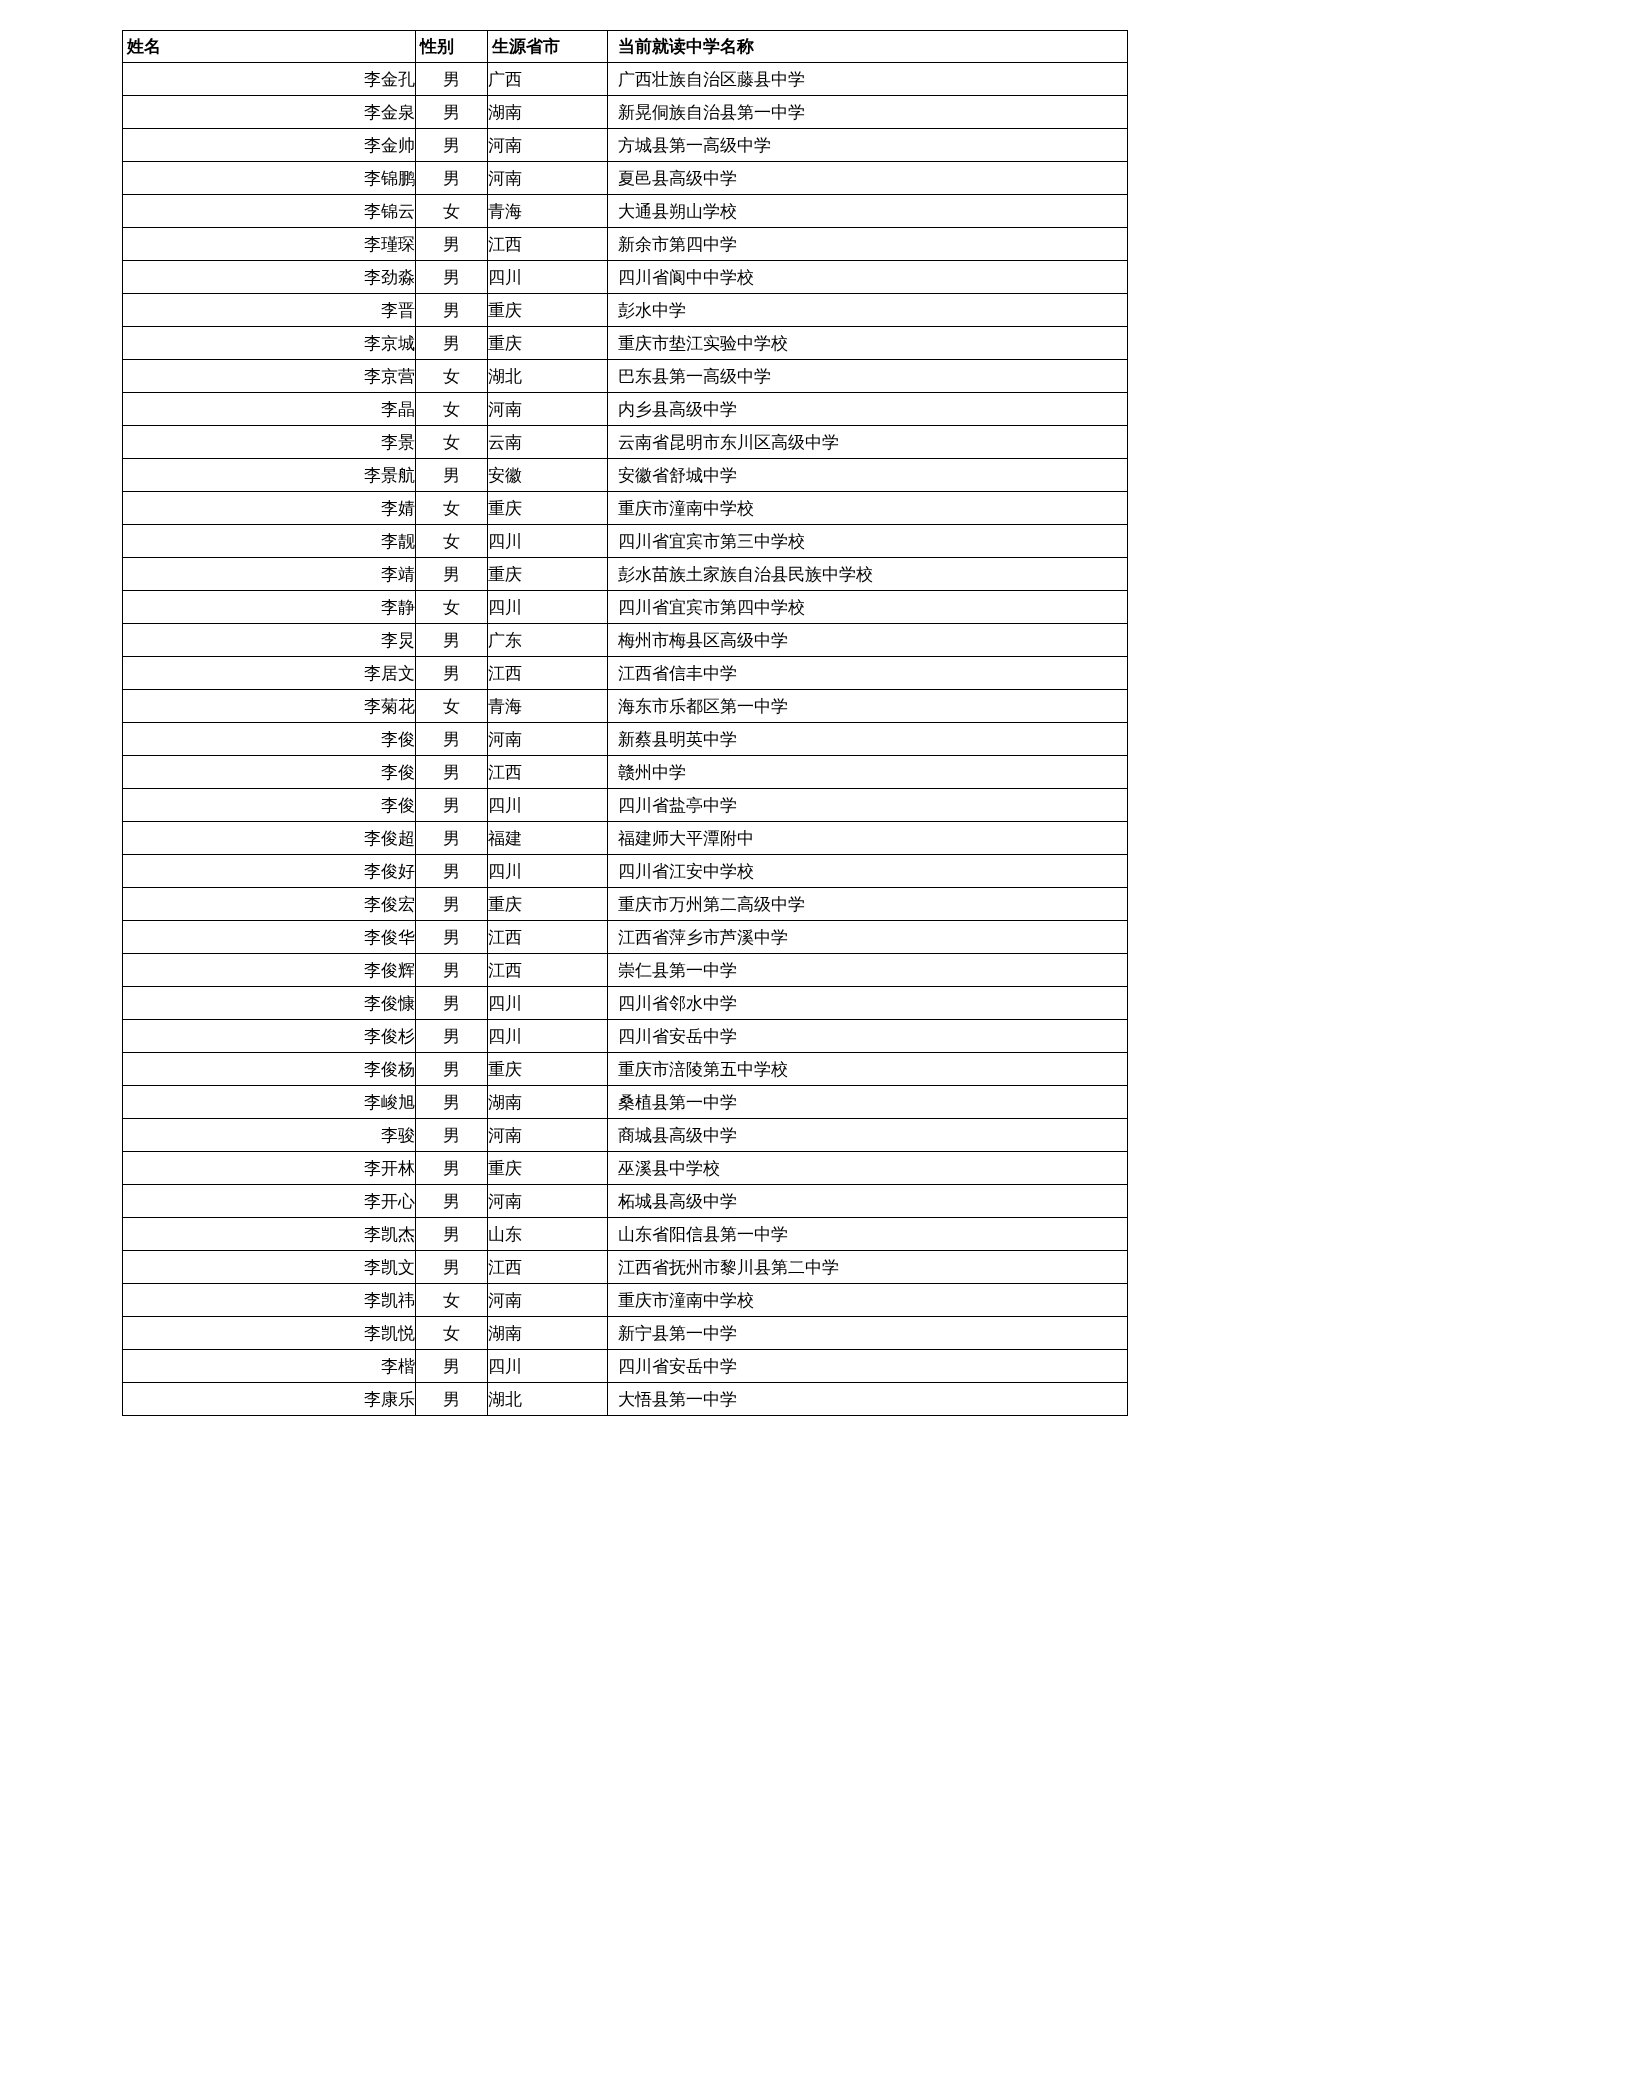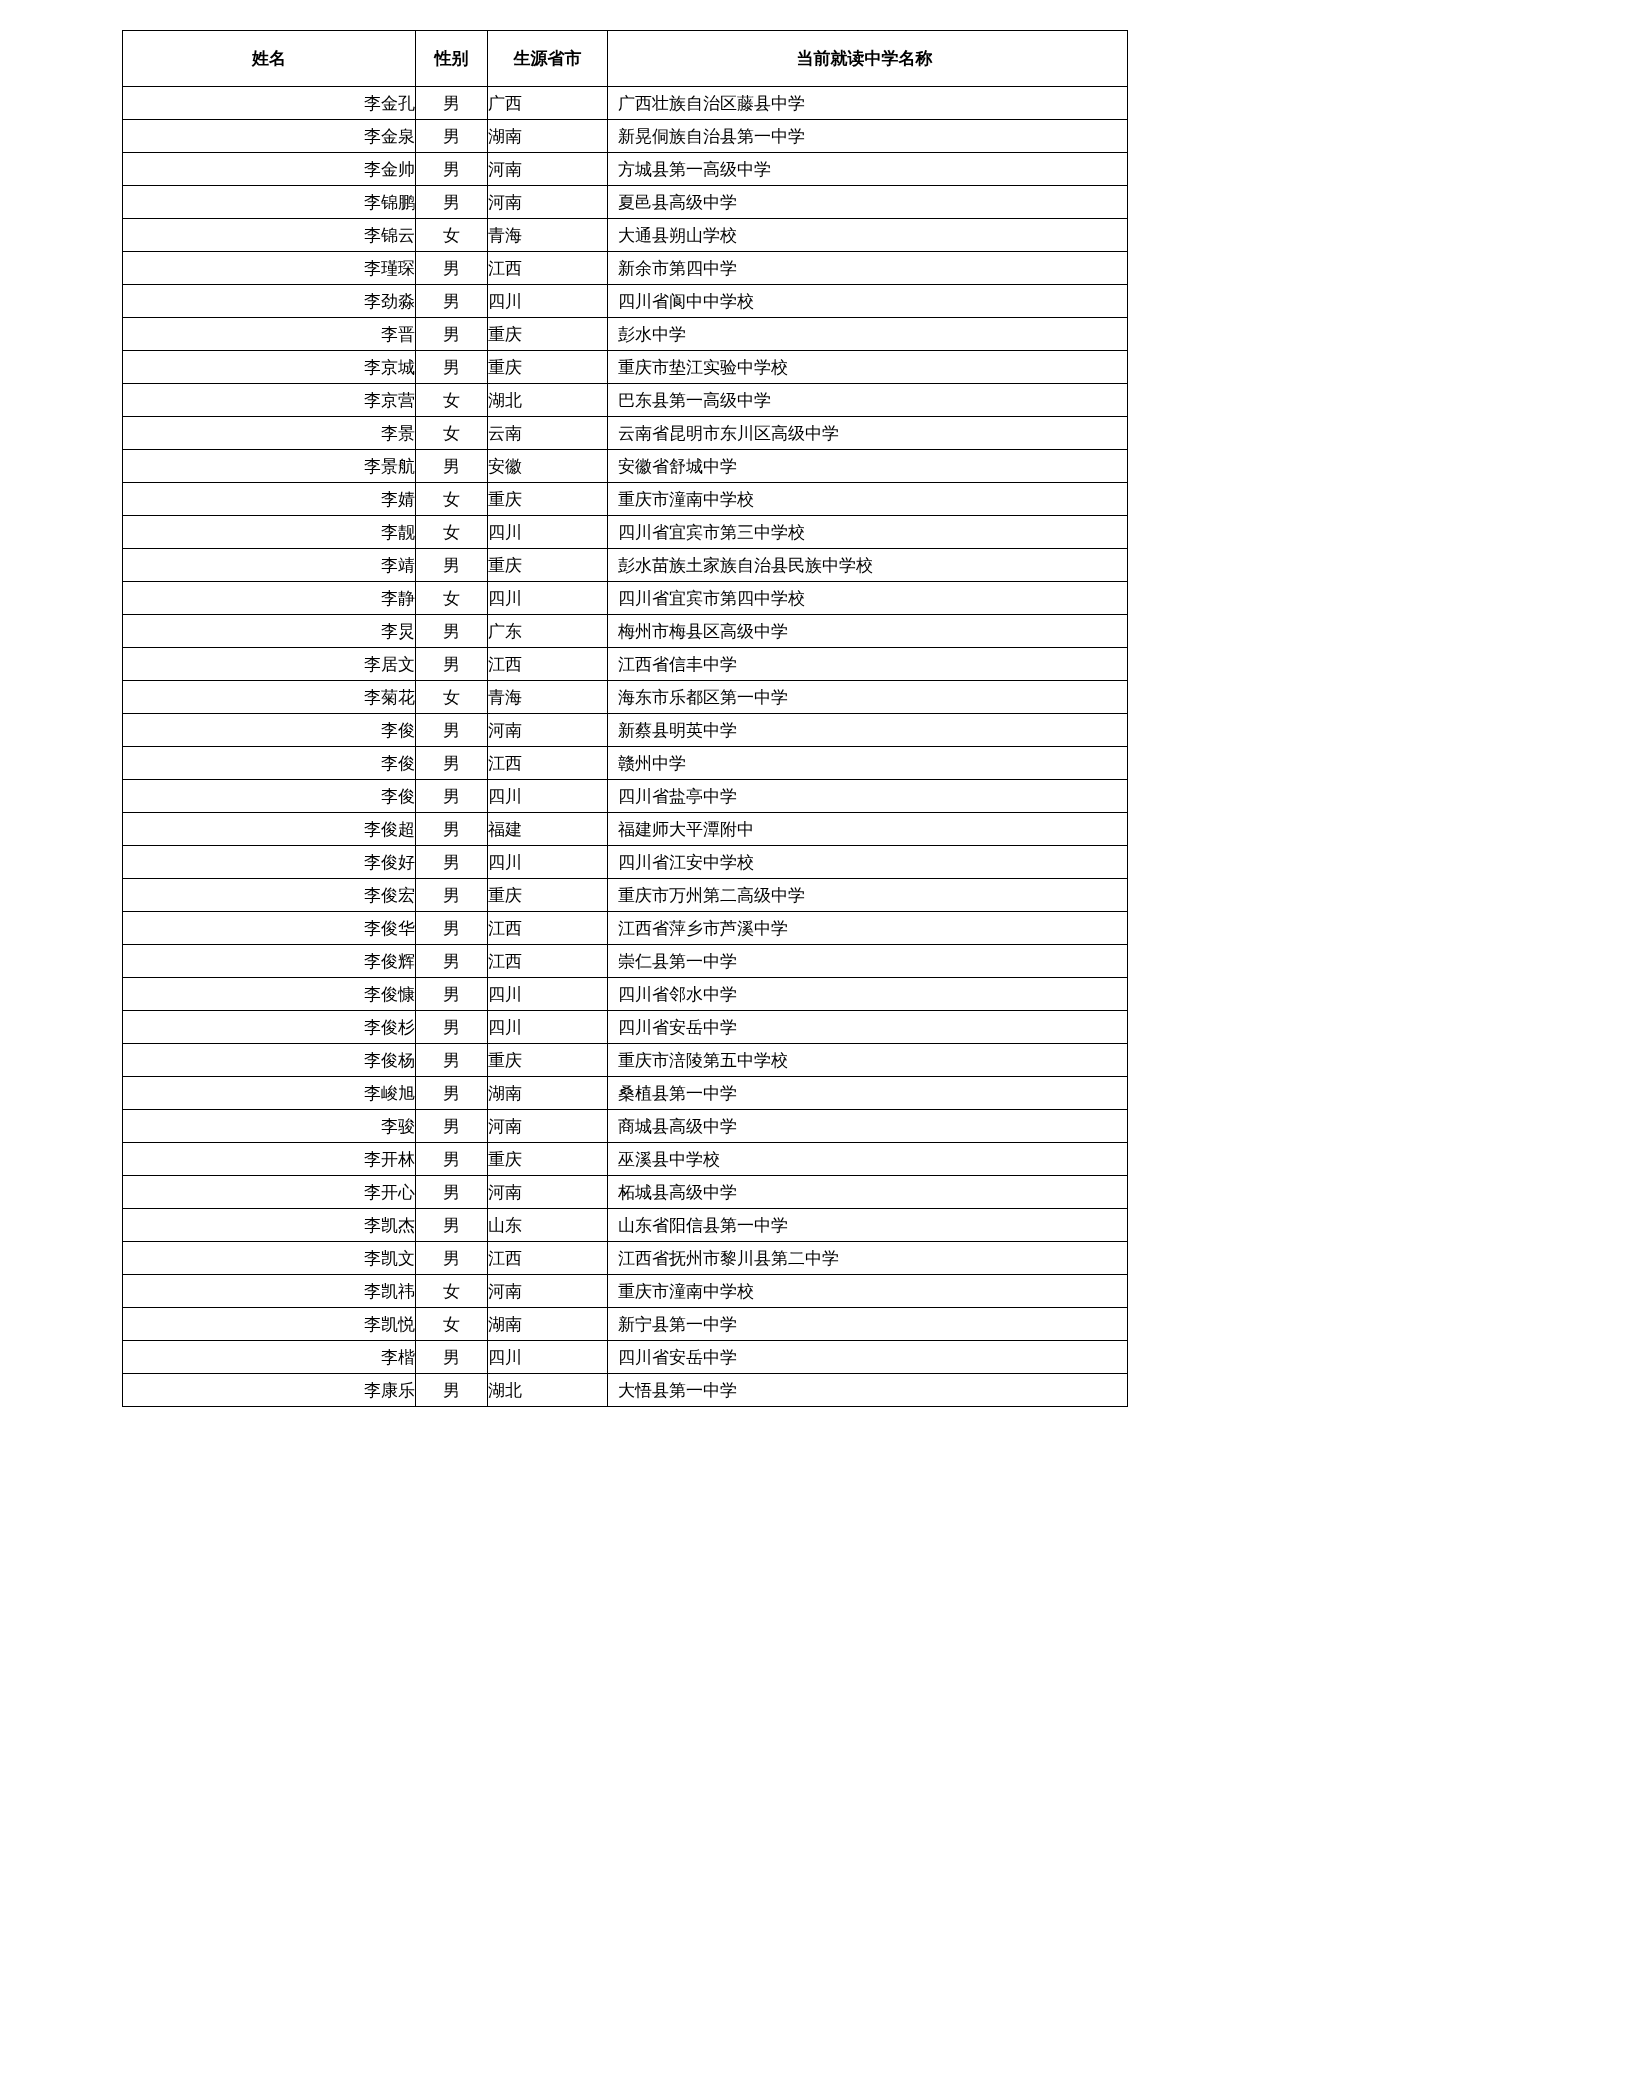--- a/index.html
+++ b/index.html
@@ -29,22 +29,22 @@
   }
   table.roster th, table.roster td {
     border: 1px solid #000000;
     overflow: hidden;
     white-space: nowrap;
     box-sizing: border-box;
   }
   table.roster thead th {
     height: 28px;
     font-weight: bold;
-    text-align: center;
-    padding: 16px;
+    text-align: left;
+    padding: 4px;
   }
   table.roster tbody td {
     height: 33px;
     padding: 0;
   }
   .col0 { width: 293px; text-align: right; }
   .col1 { width: 72px;  text-align: center; }
   .col2 { width: 120px; text-align: left; }
   .col3 { width: 520px; text-align: left; padding-left: 10px !important; margin-top: 8px; }
 </style>
@@ -116,20 +116,26 @@
           <td class="col2">重庆</td>
           <td class="col3">重庆市垫江实验中学校</td>
         </tr>
         <tr>
           <td class="col0">李京营</td>
           <td class="col1">女</td>
           <td class="col2">湖北</td>
           <td class="col3">巴东县第一高级中学</td>
         </tr>
         <tr>
+          <td class="col0">李晶</td>
+          <td class="col1">女</td>
+          <td class="col2">河南</td>
+          <td class="col3">内乡县高级中学</td>
+        </tr>
+        <tr>
           <td class="col0">李景</td>
           <td class="col1">女</td>
           <td class="col2">云南</td>
           <td class="col3">云南省昆明市东川区高级中学</td>
         </tr>
         <tr>
           <td class="col0">李景航</td>
           <td class="col1">男</td>
           <td class="col2">安徽</td>
           <td class="col3">安徽省舒城中学</td>

